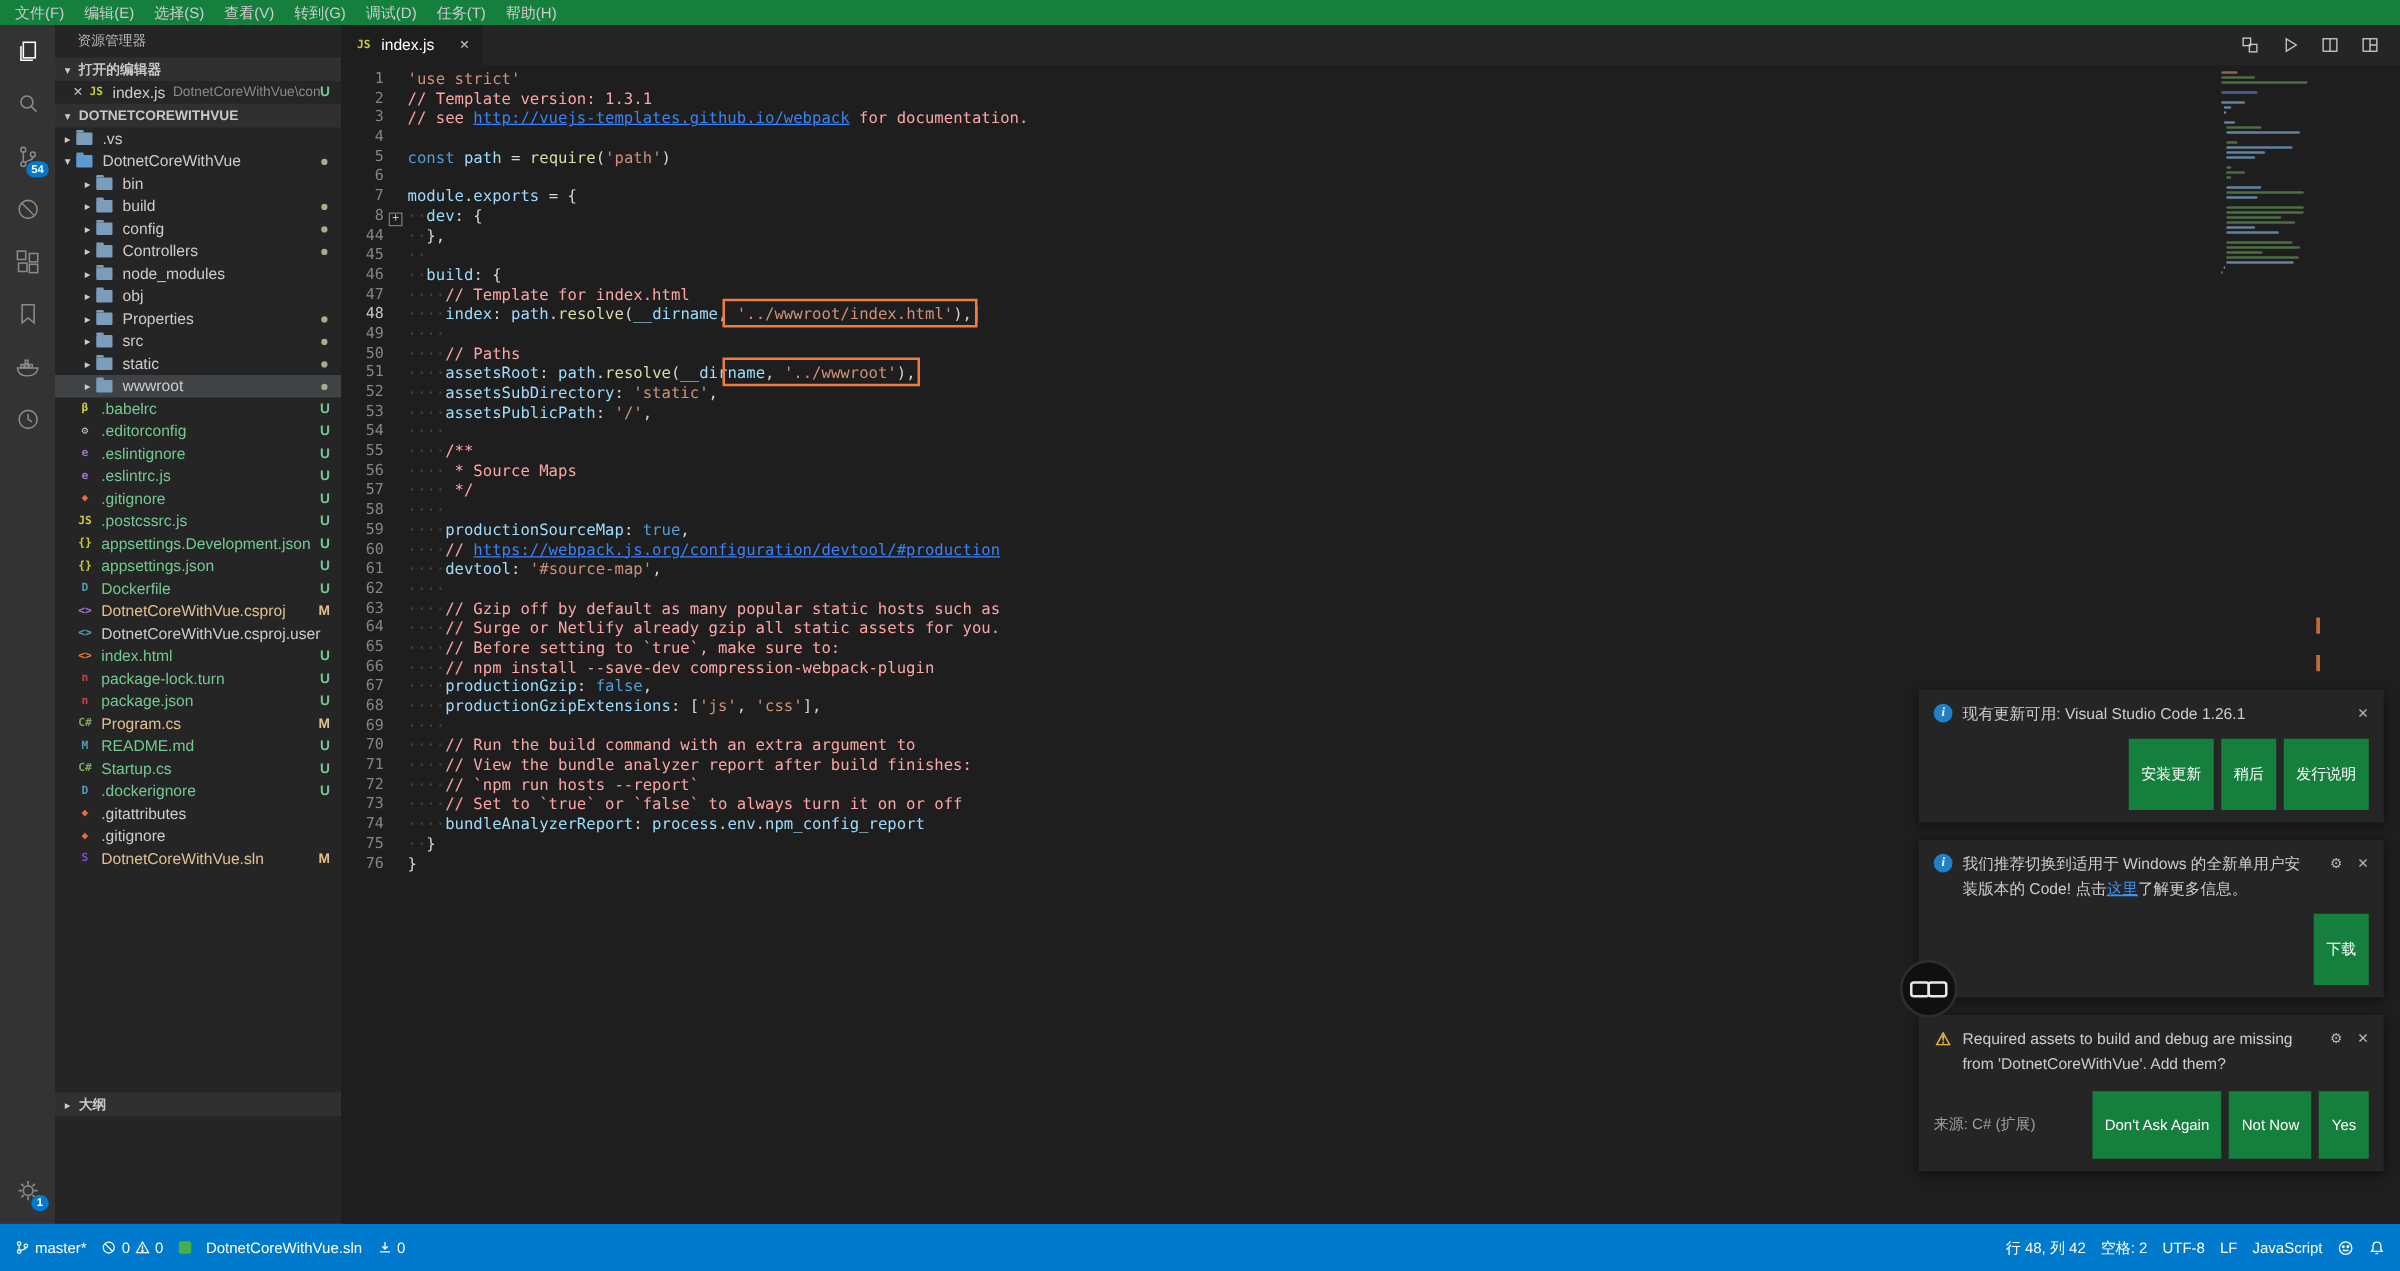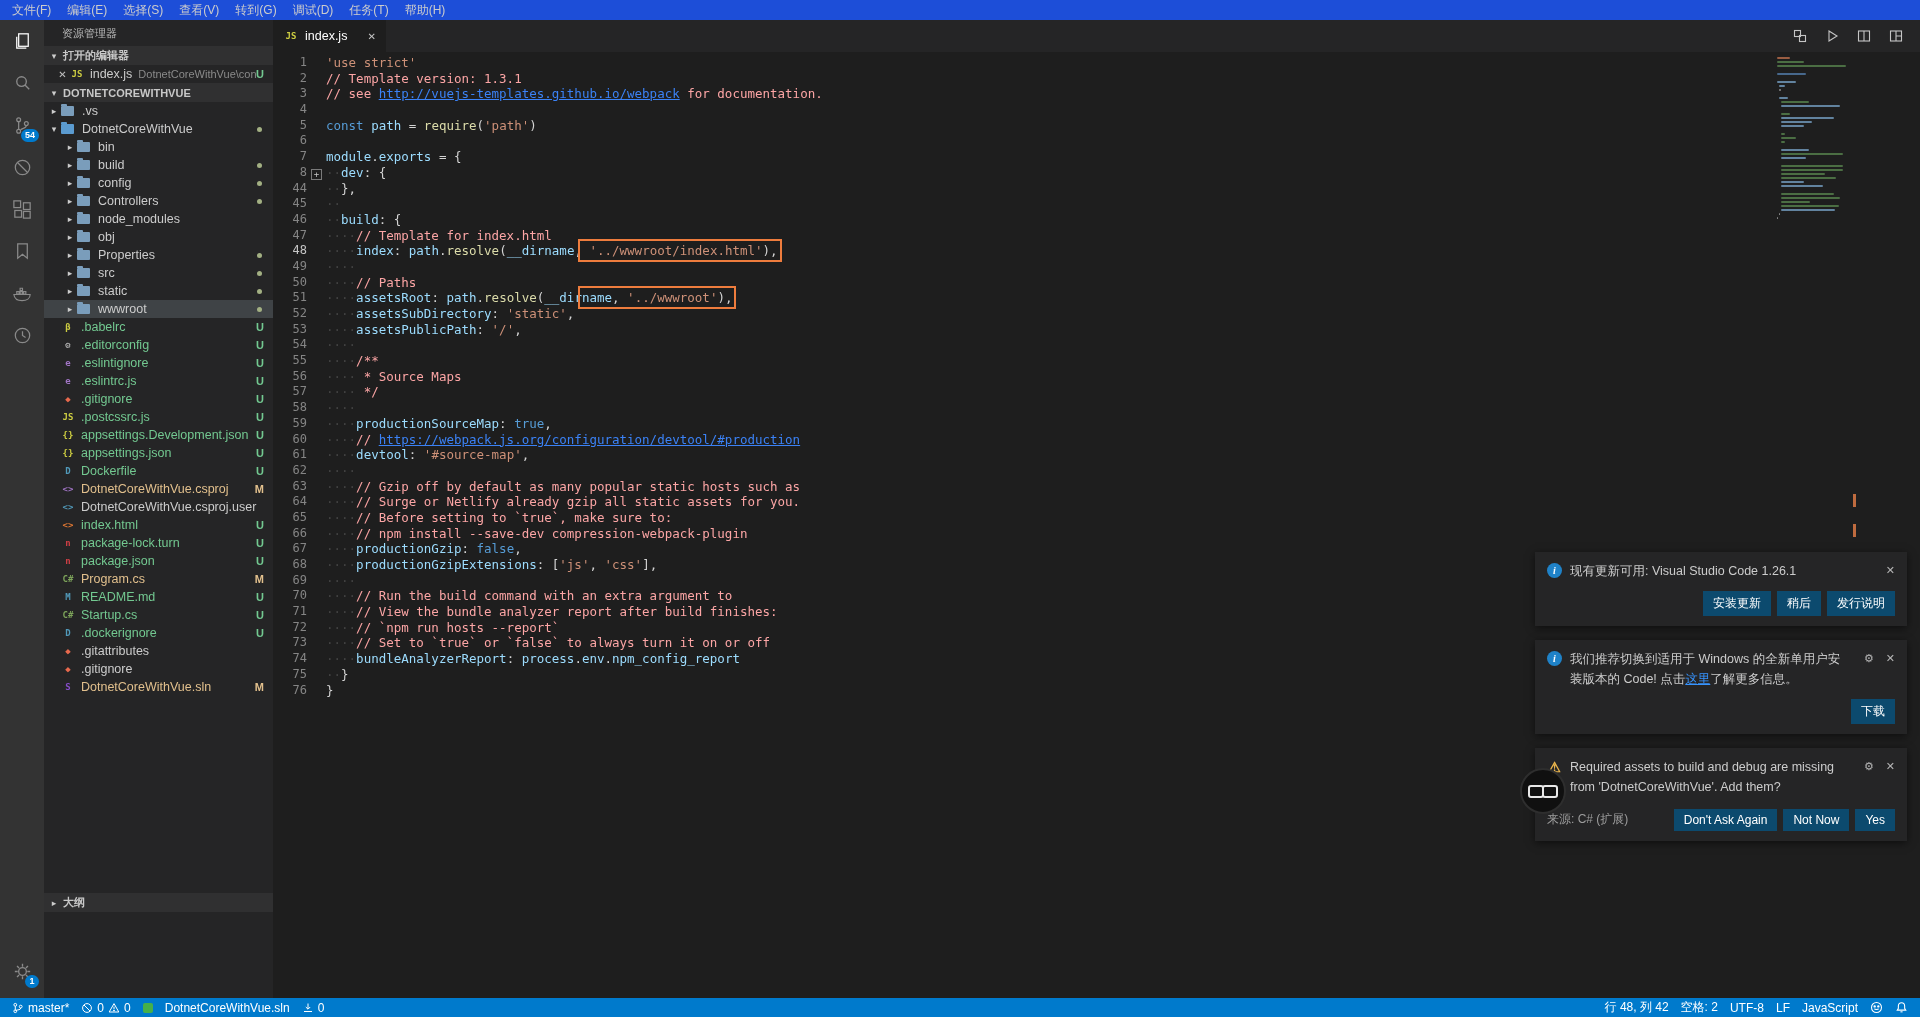--- a/index.html
+++ b/index.html
@@ -1,20 +1,20 @@
 <!DOCTYPE html>
 <html><head>
 <meta charset="utf-8">
 <style>
   *{margin:0;padding:0;box-sizing:border-box;cursor:default;}
   html,body{width:1920px;height:1017px;overflow:hidden;background:#1e1e1e;font-family:"Liberation Sans",sans-serif;}
   .app{position:relative;width:1920px;height:1017px;display:flex;flex-direction:column;}
 
   
-  .menubar{height:20px;background:#1d4ed8;display:flex;align-items:center;padding-left:4px;flex:none;}
+  .menubar{height:20px;background:#15803d;display:flex;align-items:center;padding-left:4px;flex:none;}
   .menu-item{color:#cccccc;font-size:12px;padding:1px 8px;}
 
   
   .workbench{flex:1;display:flex;min-height:0;}
 
   
   .activitybar{width:44px;background:#333333;display:flex;flex-direction:column;align-items:center;flex:none;}
   .ab-btn{width:44px;height:42px;display:flex;align-items:center;justify-content:center;position:relative;color:#8a8a8a;}
   .ab-btn.active{color:#ffffff;}
   .ab-badge{position:absolute;right:5px;bottom:4px;background:#007acc;color:#fff;font-size:9px;line-height:13px;border-radius:9px;padding:0 4px;min-width:14px;text-align:center;font-weight:bold;}
@@ -60,35 +60,35 @@
   .tok-p{color:#d4d4d4}.tok-k{color:#569cd6}.tok-s{color:#ce9178}.tok-c{color:#fca5a5}
   .tok-cl{color:#3b82f6;text-decoration:underline}.tok-v{color:#9cdcfe}.tok-f{color:#dcdcaa}
   .tok-w{color:rgba(227,228,226,0.18)}
   .hl-box{outline:2px solid #ee7c3d;outline-offset:2px;}
   .caret{display:inline-block;width:2px;height:13px;background:#aeafad;vertical-align:middle;margin-left:2px;}
   .minimap{width:150px;flex:none;padding:5px 0 0 3px;}
   .mm-line{height:2px;margin-bottom:2px;border-radius:1px;}
   .ruler-mark{position:absolute;width:3px;height:13px;background:#bf6b3f;right:64px;z-index:3;}
 
   
-  .statusbar{height:19px;background:#007acc;display:flex;align-items:center;color:#ffffff;font-size:12px;padding:0 6px;flex:none;}
+  .statusbar{height:38px;background:#007acc;display:flex;align-items:center;color:#ffffff;font-size:12px;padding:0 6px;flex:none;}
   .sb-item{display:flex;align-items:center;gap:4px;padding:0 6px;height:22px;white-space:nowrap;}
   .sb-right{margin-left:auto;display:flex;align-items:center;justify-content:space-between;}
   .green-dot{width:10px;height:10px;border-radius:2px;background:#46b04a;display:inline-block;}
 
   
   .toasts{position:absolute;top:552px;right:13px;width:372px;display:flex;flex-direction:column;gap:14px;z-index:5;}
   .toast{background:#252526;box-shadow:0 2px 8px rgba(0,0,0,0.55);padding:10px 12px;color:#cccccc;font-size:12.5px;}
   .toast-row{display:flex;gap:8px;align-items:flex-start;}
   .toast-msg{flex:1;line-height:1.55;}
   .nicon{flex:none;width:15px;height:15px;border-radius:50%;background:#1f82c8;color:#fff;font-size:10px;font-weight:bold;display:flex;align-items:center;justify-content:center;font-family:"Liberation Serif",serif;font-style:italic;margin-top:1px;}
   .nicon.warn{background:none;color:#e9b44c;font-size:14px;font-style:normal;font-family:"Liberation Sans",sans-serif;}
   .ticon{flex:none;color:#b5b5b5;font-size:11px;margin-left:4px;margin-top:2px;}
   .toast-btns{display:flex;justify-content:flex-end;gap:6px;margin-top:10px;}
-  .btn{background:#0c4a6e;color:#ffffff;font-size:12px;padding:4px 10px;border:none;font-family:"Liberation Sans",sans-serif;text-align:right;}
+  .btn{background:#15803d;color:#ffffff;font-size:12px;padding:20px 10px;border:none;font-family:"Liberation Sans",sans-serif;text-align:right;}
   .toast-foot{display:flex;align-items:center;margin-top:12px;gap:6px;}
   .toast-src{color:#9d9d9d;font-size:12px;flex:1;}
   .link{color:#3794ff;text-decoration:underline;}
 
   
   .avatar{position:absolute;left:1520px;top:768px;width:46px;height:46px;border-radius:50%;background:#101010;border:2px solid #2e2e2e;z-index:20;}
   .avatar::before,.avatar::after{content:"";position:absolute;top:15px;width:12px;height:9px;border:2px solid #e8e8e8;border-radius:3px;}
   .avatar::before{left:6px;}
   .avatar::after{right:6px;}
   svg{display:block;}

